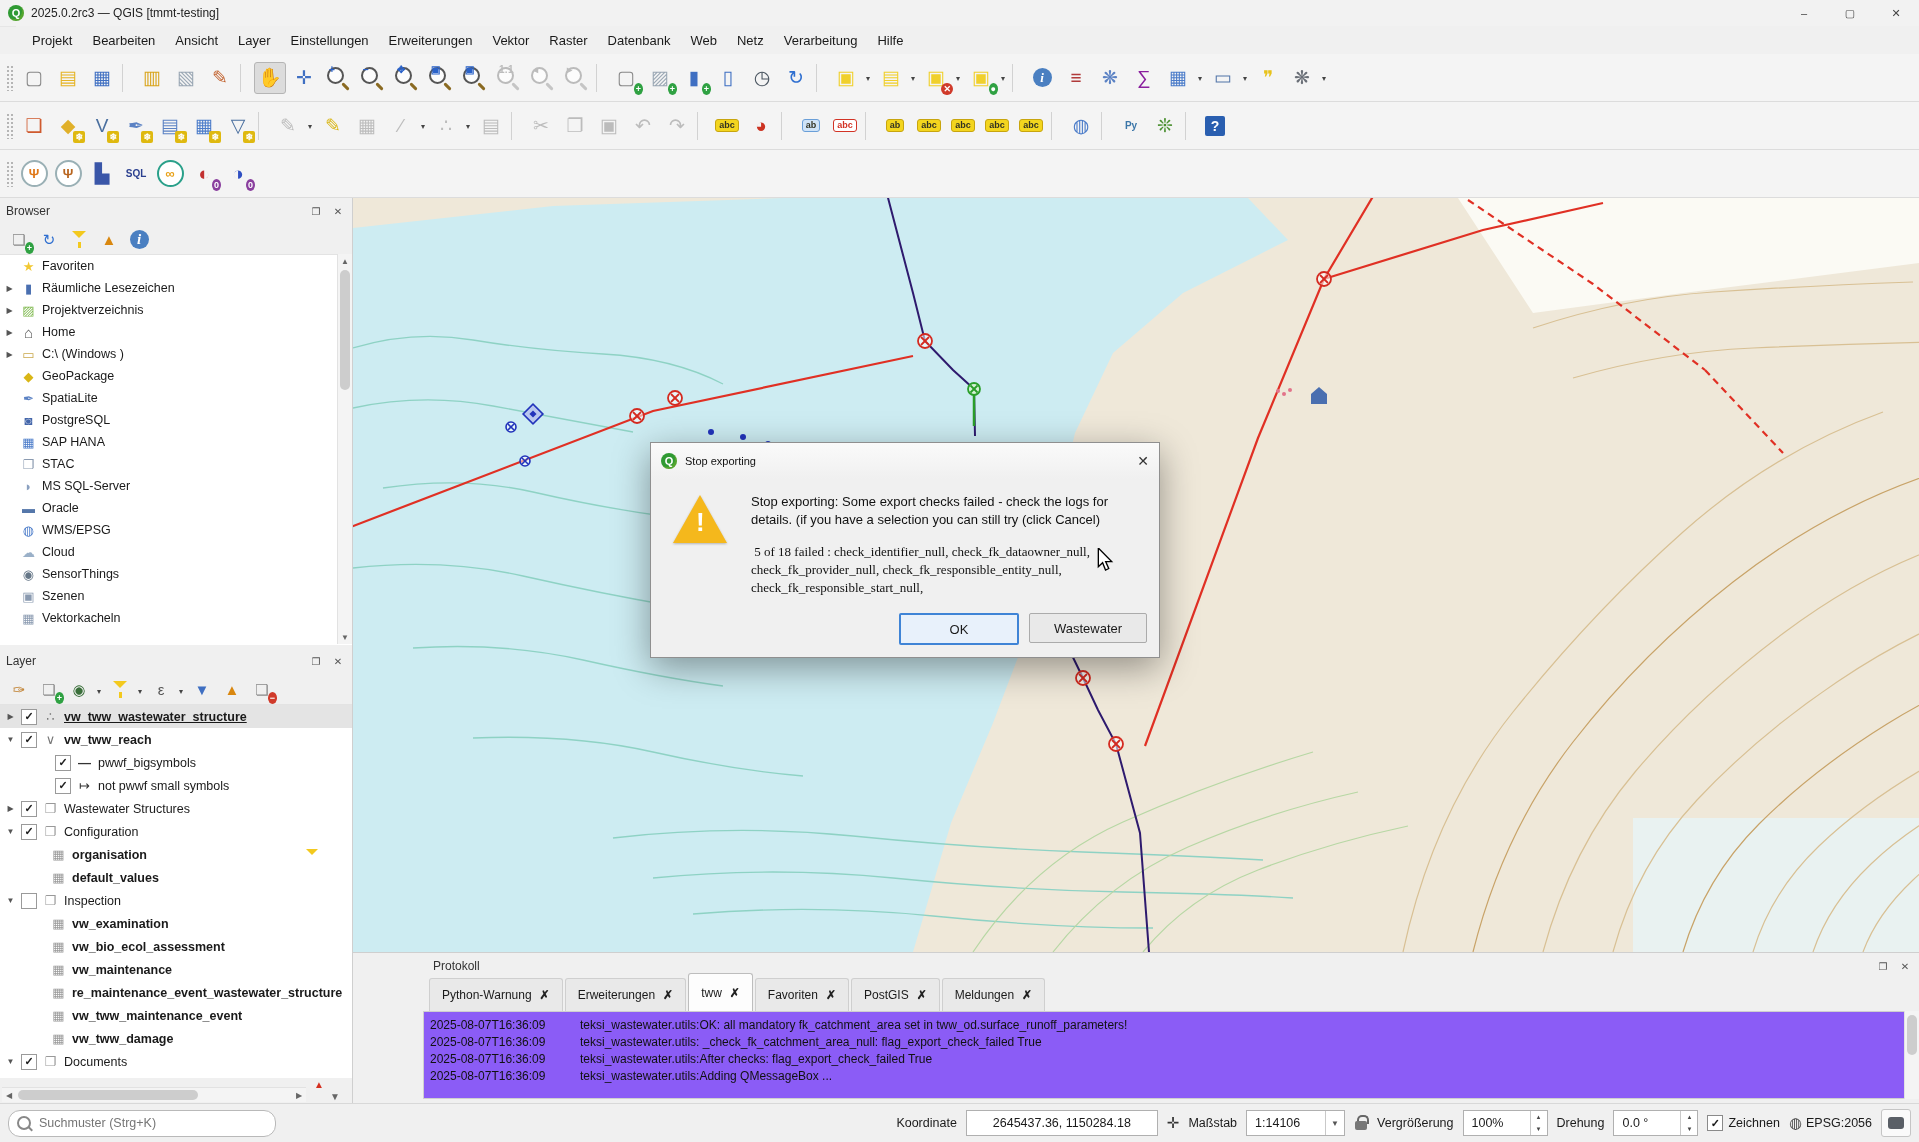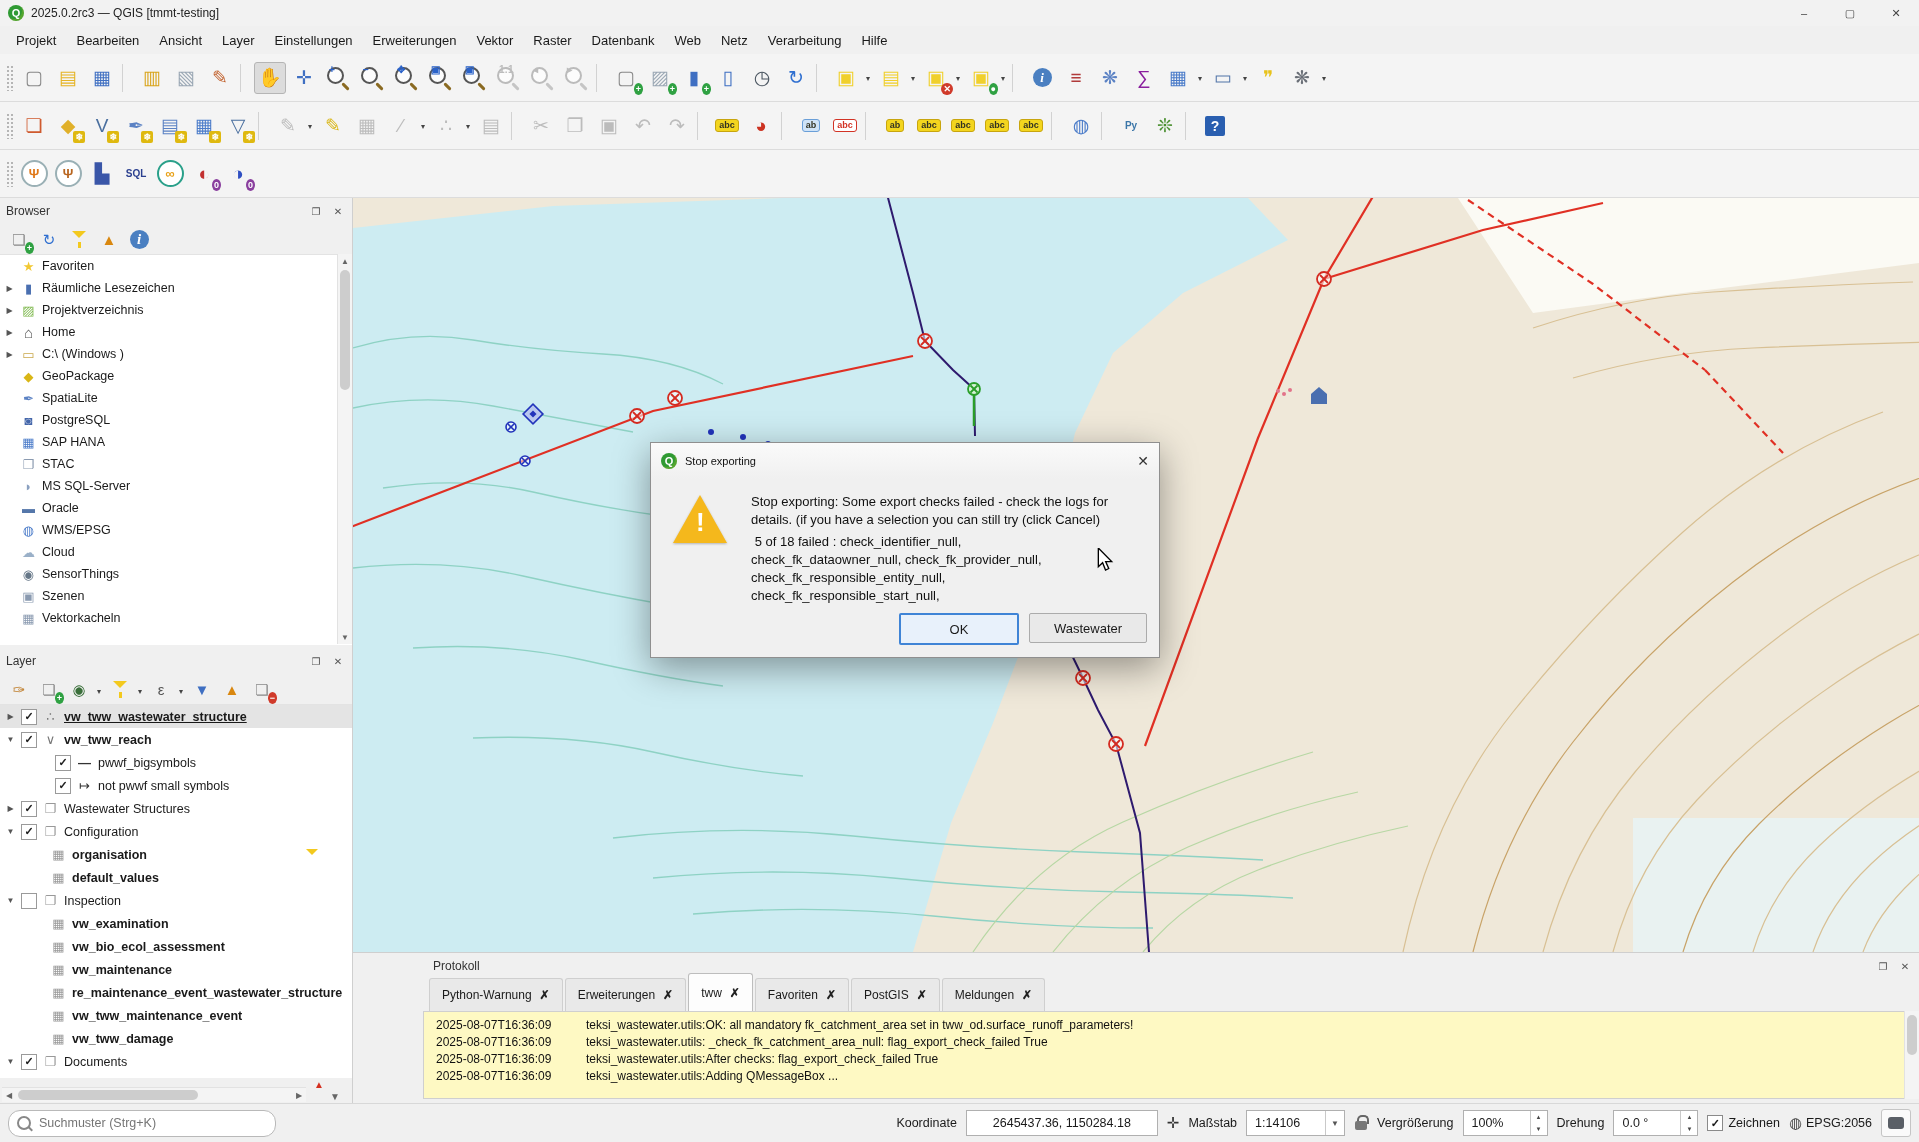--- a/index.html
+++ b/index.html
@@ -4,21 +4,21 @@
 <style>
   html,body{margin:0;padding:0;}
   body{width:1919px;height:1142px;position:relative;background:#f0f0f0;font-family:"Liberation Sans",sans-serif;overflow:hidden;color:#1a1a1a;}
   
   .titlebar{position:absolute;top:0;left:0;right:0;height:26px;background:#f2f2f2;display:flex;align-items:center;border-bottom:1px solid #e6e6e6;}
   .qlogo{width:16px;height:16px;margin:0 7px 0 8px;background:#2f9a33;border-radius:50%;color:#fff;font-size:11px;font-weight:bold;display:flex;align-items:center;justify-content:center;box-shadow:inset -2px -2px 0 #e9d41f33;}
   .apptitle{font-size:12px;color:#222;}
   .winbtns{margin-left:auto;display:flex;height:26px;}
   .winbtn{width:46px;display:flex;align-items:center;justify-content:center;font-size:11px;color:#444;}
   
-  .menubar{position:absolute;top:26px;left:0;right:0;height:28px;display:flex;align-items:center;padding-left:6px;background:#f0f0f0;border-bottom:1px solid #e2e2e2;}
+  .menubar{position:absolute;top:26px;left:16px;right:0;height:28px;display:flex;align-items:center;padding-left:6px;background:#f0f0f0;border-bottom:1px solid #e2e2e2;}
   .menuitem{padding:4px 10px;font-size:13px;color:#1a1a1a;}
   
   .trow{position:absolute;left:0;right:0;display:flex;align-items:center;background:#f4f4f4;border-bottom:1px solid #dcdcdc;padding-left:3px;}
   .trow1{top:54px;height:47px;} .trow2{top:102px;height:47px;} .trow3{top:150px;height:47px;}
   .tbtn{width:30px;height:30px;margin:0 1px;display:flex;align-items:center;justify-content:center;position:relative;border-radius:3px;border:1px solid transparent;}
   .tbtn .g{font-size:19px;line-height:1;}
   .tbtn.active{background:#dcdcdc;border:1px solid #b5b5b5;}
   .tbtn.dis .g{color:#bcbcbc !important;}
   .bdg{position:absolute;right:-2px;bottom:-2px;font-size:9px;line-height:10px;padding:1px 2px;border-radius:2px;font-weight:bold;}
   .bdg.snow{background:#dfb910;color:#fff;}
@@ -107,21 +107,21 @@
   .redmark{position:absolute;color:#d42f20;font-size:10px;}
   
   .map{position:absolute;left:353px;top:198px;right:0;height:754px;background:#efe8d9;overflow:hidden;}
   
   .proto{position:absolute;left:353px;right:0;top:952px;height:152px;background:#f0f0f0;border-top:1px solid #cfcfcf;}
   .proto .phead{padding-left:80px;height:26px;}
   .tabsrow{position:absolute;top:26px;left:76px;right:14px;height:32px;display:flex;align-items:flex-end;}
   .tab{display:flex;align-items:center;gap:8px;padding:5px 12px;font-size:12px;background:#e9e9e9;border:1px solid #cfcfcf;border-bottom:none;margin-right:2px;border-radius:3px 3px 0 0;height:22px;}
   .tab.on{background:#fdfdfd;height:27px;border-color:#bdbdbd;}
   .tabx::before{content:"✗";font-weight:bold;font-size:12px;color:#222;}
-  .logarea{position:absolute;top:58px;left:70px;right:10px;bottom:6px;background:#fef9c3;border:1px solid #cfcfcf;overflow:hidden;padding:4px 0 0 12px;}
+  .logarea{position:absolute;top:58px;left:70px;right:10px;bottom:6px;background:#8b5cf6;border:1px solid #cfcfcf;overflow:hidden;padding:4px 0 0 6px;}
   .logrow{display:flex;font-size:12px;height:17px;align-items:center;color:#111;}
   .logtime{flex:0 0 150px;}
   .logmsg{white-space:nowrap;}
   .proto .vsb{top:58px;right:0;bottom:6px;}
   
   .statusbar{position:absolute;left:0;right:0;bottom:0;height:38px;background:#f0f0f0;border-top:1px solid #d8d8d8;display:flex;align-items:center;padding:0 8px;gap:9px;font-size:12.5px;}
   .searchbox{width:250px;height:25px;border:1px solid #b9b9b9;border-radius:12px;background:#fff;display:flex;align-items:center;padding:0 8px;gap:6px;flex:0 0 auto;}
   .maglass{width:10px;height:10px;border:2px solid #888;border-radius:50%;position:relative;flex:0 0 auto;}
   .maglass::after{content:"";position:absolute;width:5px;height:2px;background:#888;bottom:-2px;right:-4px;transform:rotate(45deg);}
   .searchbox input{border:none;outline:none;font-size:12.5px;color:#777;width:100%;background:transparent;font-family:"Liberation Sans",sans-serif;}
@@ -147,21 +147,21 @@
   
   .dialog{position:absolute;left:650px;top:442px;width:508px;height:214px;background:#f0f0f0;border:1px solid #8f8f8f;box-shadow:0 10px 34px rgba(0,0,0,.38);}
   .dtitle{height:36px;display:flex;align-items:center;background:linear-gradient(#fafafa,#f0f0f0);padding:0 10px;gap:8px;}
   .dtitle .dtext{font-size:11px;color:#111;}
   .dclose{margin-left:auto;font-size:14px;color:#333;}
   .dbody{display:flex;padding:14px 16px 0 22px;gap:24px;}
   .warnicon{flex:0 0 54px;position:relative;height:54px;}
   .warnicon .tri{position:absolute;top:2px;left:0;width:0;height:0;border-left:27px solid transparent;border-right:27px solid transparent;border-bottom:48px solid #f5b81c;filter:drop-shadow(0 1px 1px rgba(0,0,0,.25));}
   .warnicon .ex{position:absolute;top:14px;left:23px;color:#fff;font-weight:bold;font-size:26px;z-index:2;}
   .dmsg{font-size:13px;color:#111;line-height:18px;}
-  .dmsg .m2{margin-top:4px;white-space:pre-wrap;}
+  .dmsg .m2{margin-top:14px;white-space:pre-wrap;font-family:Liberation Serif, serif;}
   .dbtns{position:absolute;right:12px;bottom:12px;display:flex;gap:10px;}
   .dbtn{height:28px;min-width:88px;display:flex;align-items:center;justify-content:center;background:#e9e9e9;border:1px solid #ababab;font-size:13px;border-radius:2px;padding:0 14px;}
   .dbtn.focus{border:2px solid #3f84d6;background:#e8f1fb;}
   
   .cursor{position:absolute;left:1096px;top:548px;z-index:60;}
 </style>
 </head>
 <body>
 
 <div class="titlebar">

